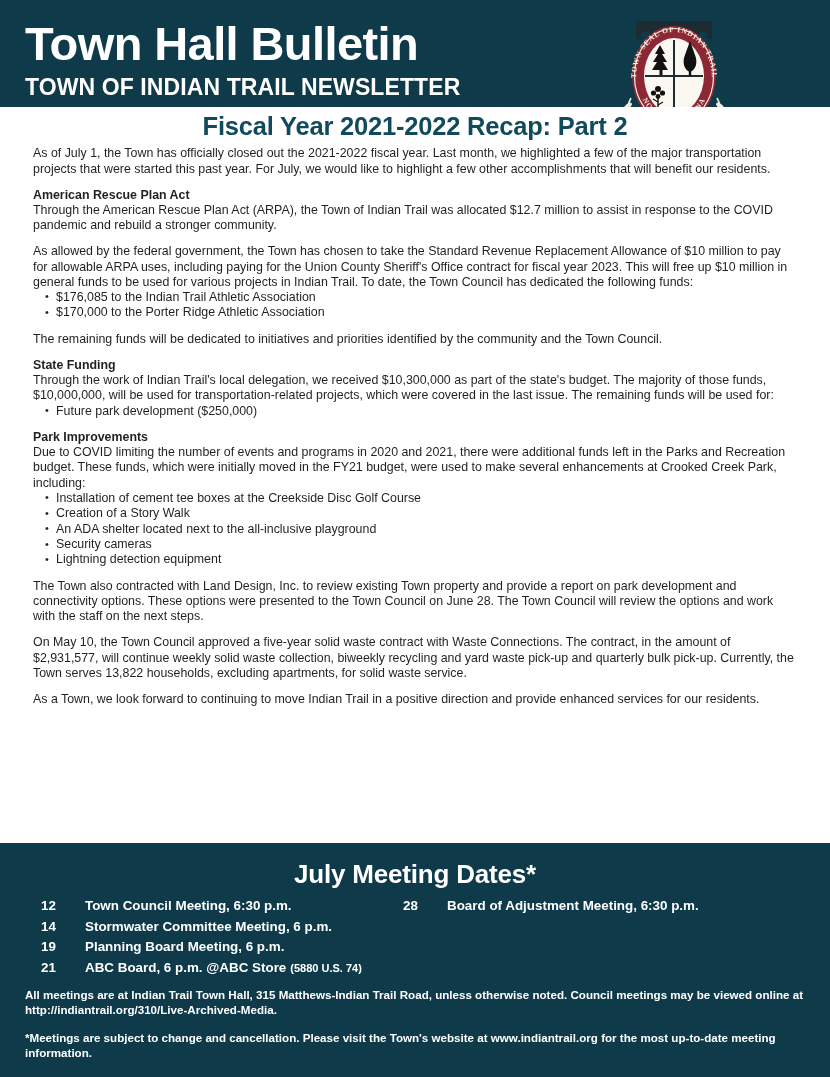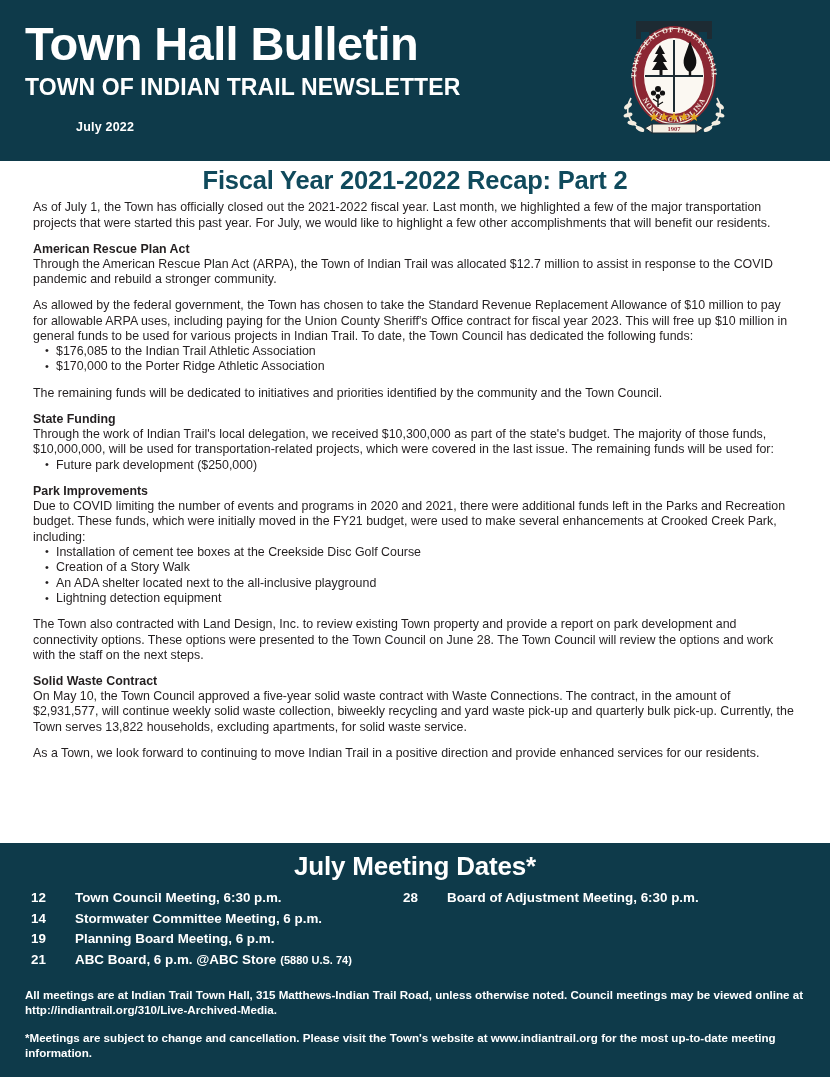--- a/index.html
+++ b/index.html
@@ -12,21 +12,21 @@
     width: 830px;
     height: 1077px;
     font-family: "Liberation Sans", sans-serif;
     overflow: hidden;
   }
 
   
   .header {
     position: relative;
     width: 830px;
-    height: 161px;
+    height: 107px;
     background: #0e3a4a;
     overflow: hidden;
   }
   .header-titles {
     position: absolute;
     left: 25px;
     top: 20px;
   }
   .masthead-title {
     font-size: 47px;
@@ -123,30 +123,30 @@
     width: 830px;
     height: 234px;
     background: #0e3a4a;
     color: #ffffff;
   }
   .footer-title {
     text-align: center;
     font-size: 26px;
     font-weight: bold;
     color: #ffffff;
-    padding-top: 8px;
+    padding-top: 16px;
     letter-spacing: -0.2px;
   }
   .meetings {
     position: relative;
     margin-top: 8px;
     height: 86px;
   }
   .meet-col { position: absolute; top: 0; }
-  .meet-col.left  { left: 31px; }
+  .meet-col.left  { left: 41px; }
   .meet-col.right { left: 403px; }
   .meet-row {
     display: flex;
     align-items: baseline;
     height: 20.5px;
     white-space: nowrap;
   }
   .meet-day {
     font-size: 13.4px;
     font-weight: bold;
@@ -288,25 +288,25 @@
   <ul class="bullets">
     <li>Future park development ($250,000)</li>
   </ul>
 
   <div class="sec-head">Park Improvements</div>
   <p class="body tight">Due to COVID limiting the number of events and programs in 2020 and 2021, there were additional funds left in the Parks and Recreation budget. These funds, which were initially moved in the FY21 budget, were used to make several enhancements at Crooked Creek Park, including:</p>
   <ul class="bullets">
     <li>Installation of cement tee boxes at the Creekside Disc Golf Course</li>
     <li>Creation of a Story Walk</li>
     <li>An ADA shelter located next to the all-inclusive playground</li>
+    <li>Security cameras</li>
     <li>Lightning detection equipment</li>
   </ul>
   <p class="body">The Town also contracted with Land Design, Inc. to review existing Town property and provide a report on park development and connectivity options. These options were presented to the Town Council on June 28. The Town Council will review the options and work with the staff on the next steps.</p>
 
-  <div class="sec-head">Solid Waste Contract</div>
   <p class="body">On May 10, the Town Council approved a five-year solid waste contract with Waste Connections. The contract, in the amount of $2,931,577, will continue weekly solid waste collection, biweekly recycling and yard waste pick-up and quarterly bulk pick-up. Currently, the Town serves 13,822 households, excluding apartments, for solid waste service.</p>
 
   <p class="body">As a Town, we look forward to continuing to move Indian Trail in a positive direction and provide enhanced services for our residents.</p>
 </div>
 
 <div class="footer">
   <div class="footer-title">July Meeting Dates*</div>
 
   <div class="meetings">
     <div class="meet-col left">

